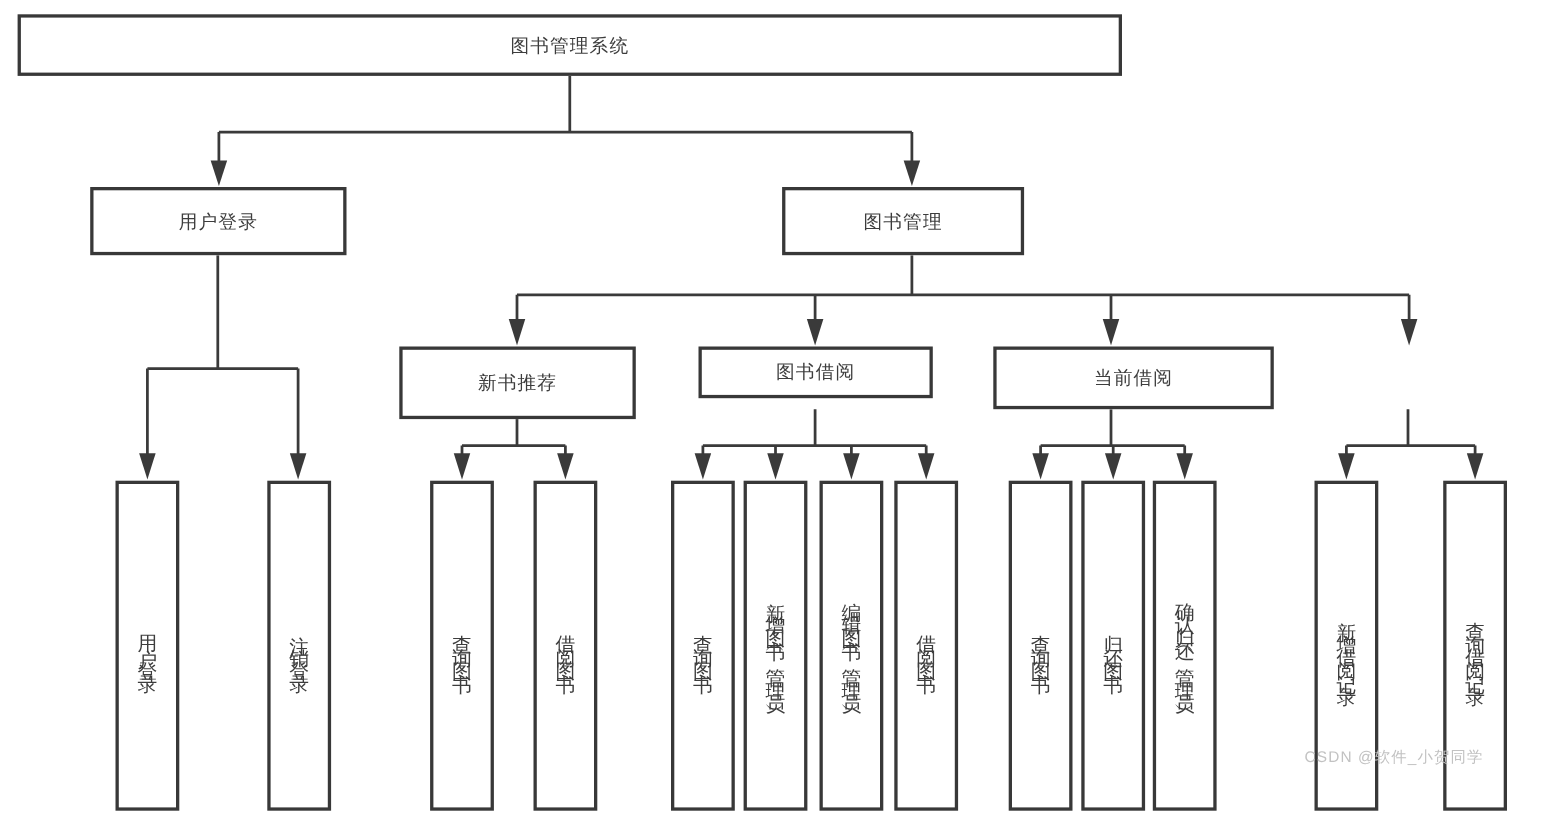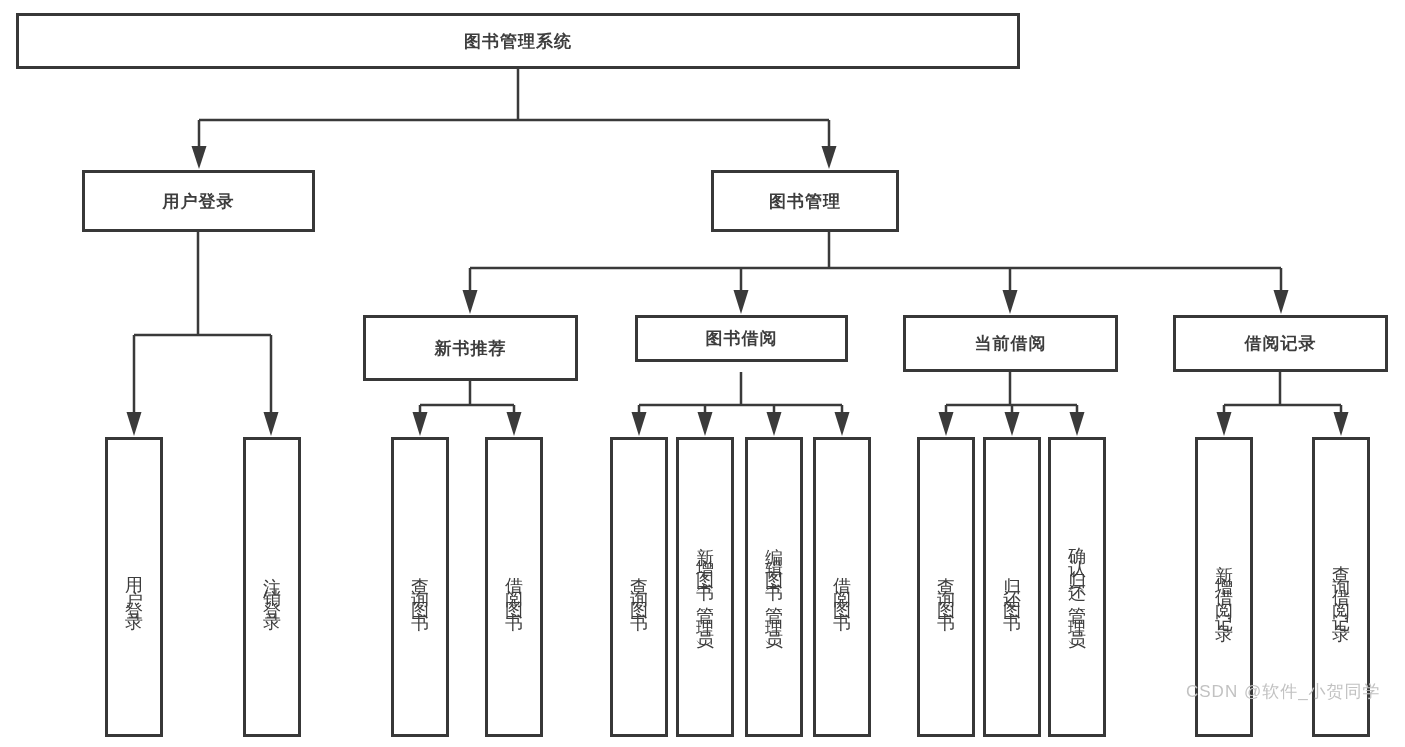--- a/index.html
+++ b/index.html
@@ -22,21 +22,20 @@
     box-sizing: border-box;
     border: 3px solid #383838;
     background: #ffffff;
     display: flex;
     align-items: center;
     justify-content: center;
     z-index: 2;
     color: #3d3d3d;
     font-size: 17px;
     letter-spacing: 1px;
-    font-weight: bold;
   }
   .vbox {
     position: absolute;
     box-sizing: border-box;
     border: 3px solid #383838;
     background: #ffffff;
     top: 437px;
     width: 58px;
     height: 300px;
     display: flex;
@@ -51,21 +50,21 @@
     font-size: 18px;
     letter-spacing: 12px;
     line-height: 1;
     white-space: nowrap;
   }
   #watermark {
     position: absolute;
     left: 1186px;
     top: 680px;
     z-index: 6;
-    font-size: 17px;
+    font-size: 14px;
     color: #c2c2c2;
     letter-spacing: 1px;
     white-space: nowrap;
   }
   .stroke { stroke: #3a3a3a; stroke-width: 2.5; fill: none; }
   .arrow  { fill: #3a3a3a; stroke: none; }
 </style>
 </head>
 <body>
 
@@ -121,35 +120,32 @@
     </g>
   </svg>
 
   <div class="hbox" style="left:16px;top:13px;width:1004px;height:56px">
     <span>图书管理系统</span>
   </div>
 
   <div class="hbox" style="left:82px;top:170px;width:233px;height:62px">
     <span>用户登录</span>
   </div>
-  <div class="hbox" style="left:711px;top:170px;width:188px;height:62px">
+  <div class="hbox" style="left:711px;top:170px;width:220px;height:62px">
     <span>图书管理</span>
   </div>
 
   <div class="hbox" style="left:363px;top:315px;width:215px;height:66px">
     <span>新书推荐</span>
   </div>
   <div class="hbox" style="left:635px;top:315px;width:213px;height:47px">
     <span>图书借阅</span>
   </div>
-  <div class="hbox" style="left:903px;top:315px;width:215px;height:57px">
+  <div class="hbox" style="left:903px;top:315px;width:255px;height:57px">
     <span>当前借阅</span>
-  </div>
-  <div class="hbox" style="left:1173px;top:315px;width:215px;height:57px">
-    <span>借阅记录</span>
   </div>
 
   <div class="vbox" style="left:105px">
     <span class="vtext">用户登录</span>
   </div>
   <div class="vbox" style="left:243px">
     <span class="vtext">注销登录</span>
   </div>
 
   <div class="vbox" style="left:391px">

